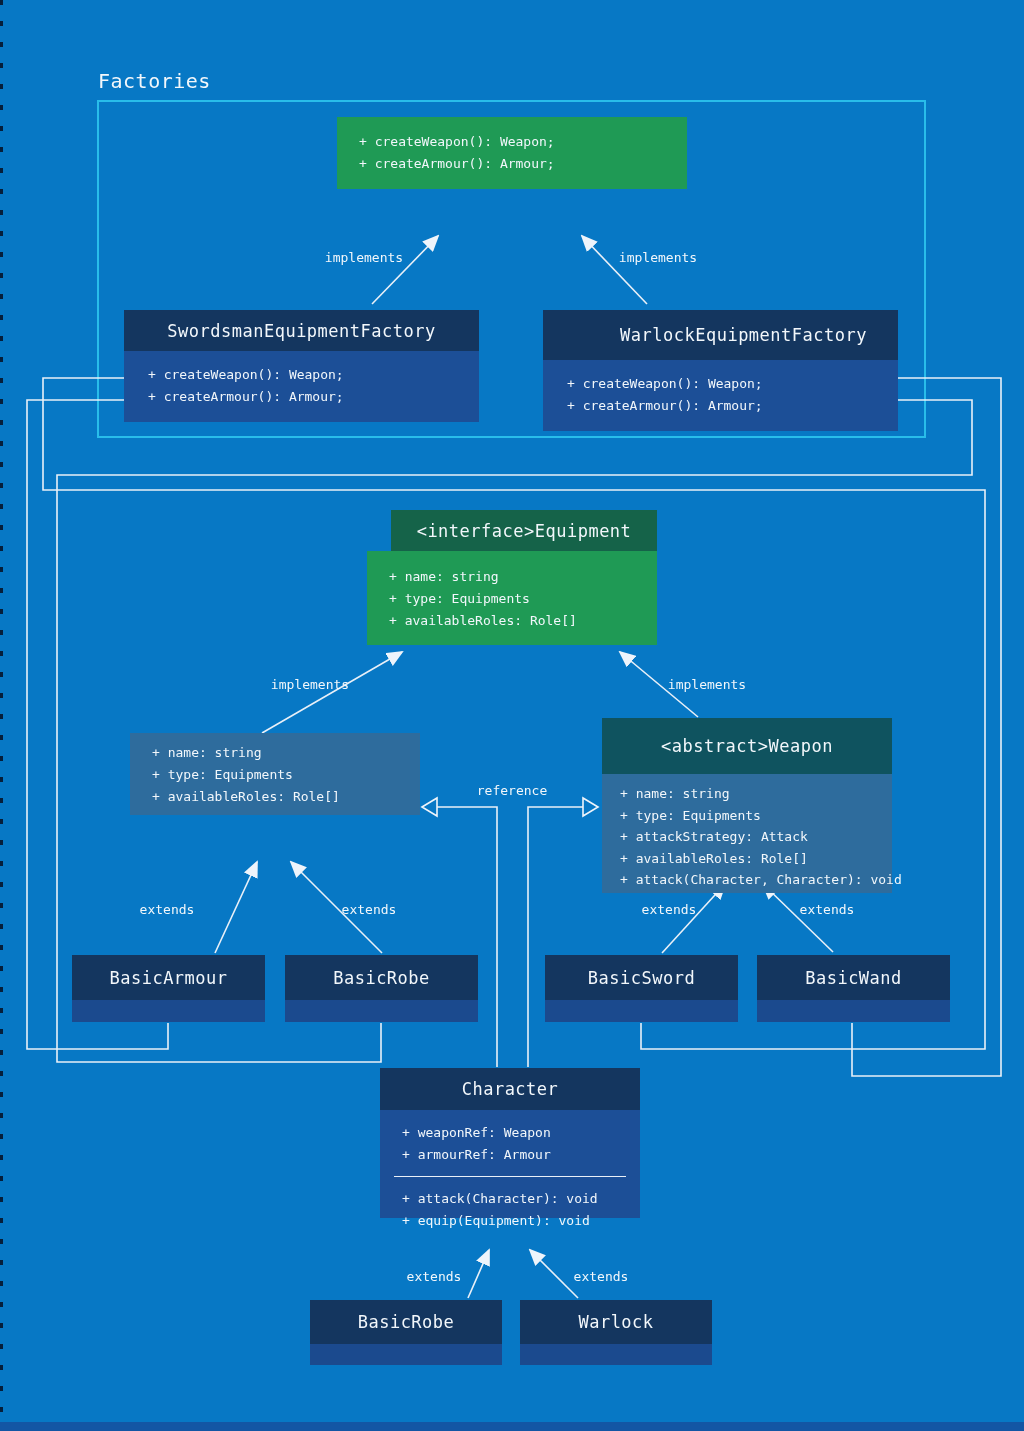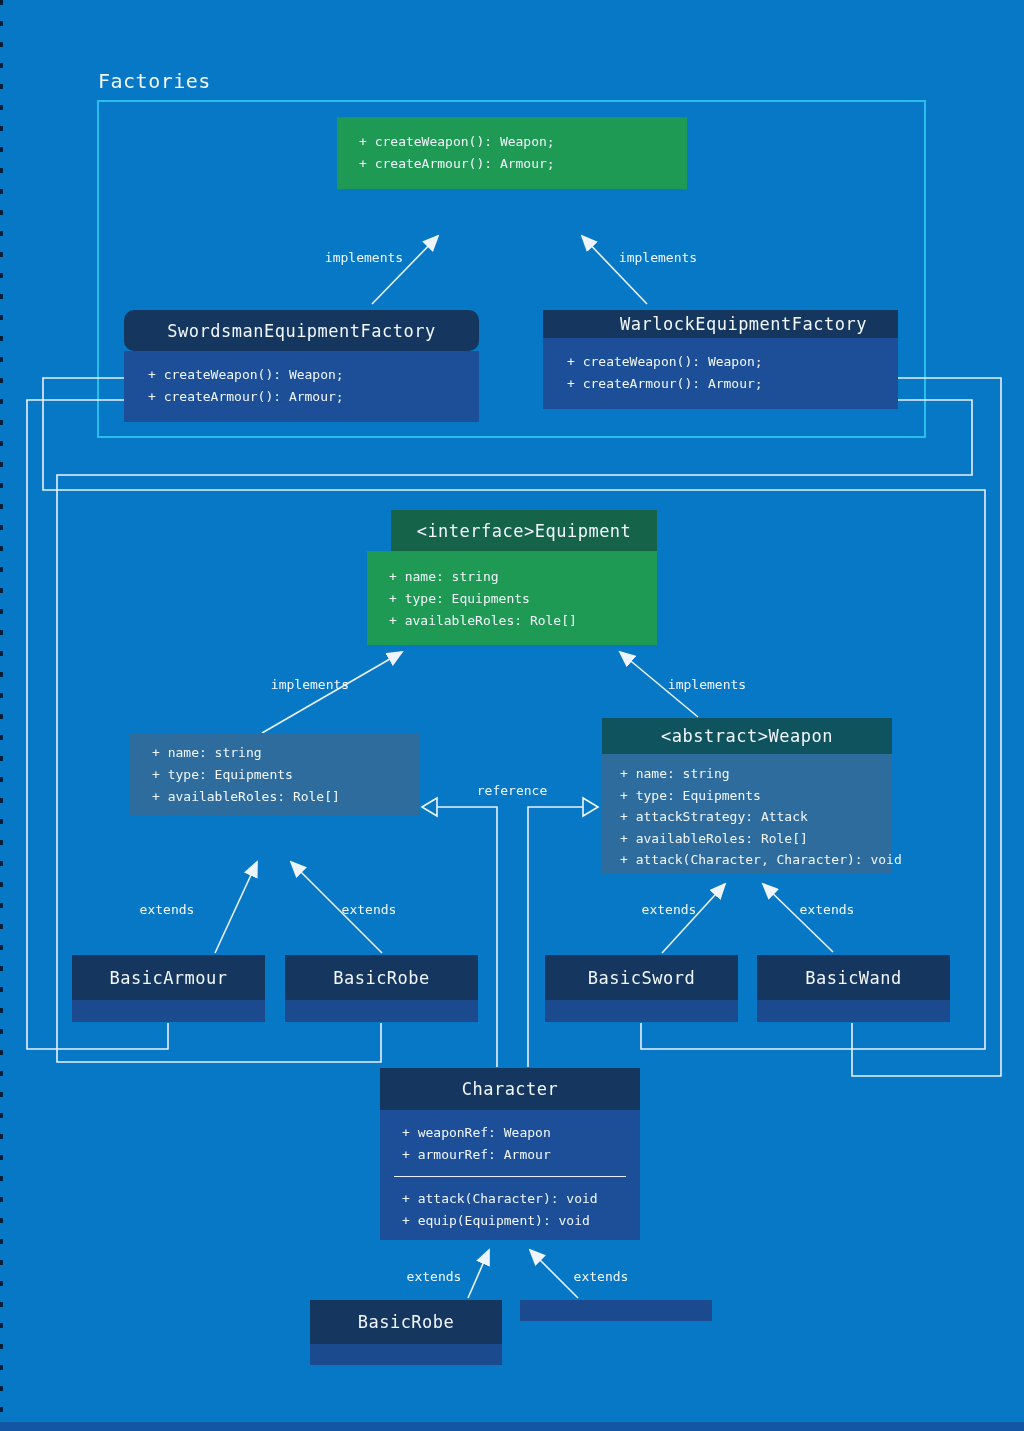--- a/index.html
+++ b/index.html
@@ -77,29 +77,29 @@
     <div class="box-body" style="height:72px;padding:14px 0 0 22px;">
       <div class="member">+ createWeapon(): Weapon;</div>
       <div class="member">+ createArmour(): Armour;</div>
     </div>
   </div>
 
   <span class="edge-label" style="left:364px;top:250px;">implements</span>
   <span class="edge-label" style="left:658px;top:250px;">implements</span>
 
   <div class="box navy" style="left:124px;top:310px;width:355px;">
-    <div class="box-title" style="height:41px;border-radius:10px;">SwordsmanEquipmentFactory</div>
+    <div class="box-title" style="height:41px;">SwordsmanEquipmentFactory</div>
     <div class="box-body" style="height:71px;padding:13px 0 0 24px;">
       <div class="member">+ createWeapon(): Weapon;</div>
       <div class="member">+ createArmour(): Armour;</div>
     </div>
   </div>
 
   <div class="box navy" style="left:543px;top:310px;width:355px;">
-    <div class="box-title" style="height:28px;padding-left:46px;">WarlockEquipmentFactory</div>
+    <div class="box-title" style="height:50px;padding-left:46px;">WarlockEquipmentFactory</div>
     <div class="box-body" style="height:71px;padding:13px 0 0 24px;">
       <div class="member">+ createWeapon(): Weapon;</div>
       <div class="member">+ createArmour(): Armour;</div>
     </div>
   </div>
 
   <div class="box green" style="left:367px;top:510px;width:290px;">
     <div class="box-title" style="height:41px;margin-left:24px;">&lt;interface&gt;Equipment</div>
     <div class="box-body" style="height:94px;padding:15px 0 0 22px;">
       <div class="member">+ name: string</div>
@@ -114,21 +114,21 @@
 
   <div class="box teal" style="left:130px;top:733px;width:290px;">
     <div class="box-body" style="height:82px;padding:9px 0 0 22px;">
       <div class="member">+ name: string</div>
       <div class="member">+ type: Equipments</div>
       <div class="member">+ availableRoles: Role[]</div>
     </div>
   </div>
 
   <div class="box teal" style="left:602px;top:718px;width:290px;">
-    <div class="box-title" style="height:36px;">&lt;abstract&gt;Weapon</div>
+    <div class="box-title" style="height:56px;">&lt;abstract&gt;Weapon</div>
     <div class="box-body" style="height:119px;padding:9px 0 0 18px;">
       <div class="member" style="line-height:21.5px;">+ name: string</div>
       <div class="member" style="line-height:21.5px;">+ type: Equipments</div>
       <div class="member" style="line-height:21.5px;">+ attackStrategy: Attack</div>
       <div class="member" style="line-height:21.5px;">+ availableRoles: Role[]</div>
       <div class="member" style="line-height:21.5px;">+ attack(Character, Character): void</div>
     </div>
   </div>
 
   <span class="edge-label" style="left:167px;top:902px;">extends</span>
@@ -148,34 +148,35 @@
     <div class="box-title" style="height:45px;">BasicSword</div>
     <div class="strip" style="height:22px;"></div>
   </div>
   <div class="box navy" style="left:757px;top:955px;width:193px;">
     <div class="box-title" style="height:45px;">BasicWand</div>
     <div class="strip" style="height:22px;"></div>
   </div>
 
   <div class="box navy" style="left:380px;top:1068px;width:260px;">
     <div class="box-title" style="height:42px;">Character</div>
-    <div class="box-body" style="height:130px;padding:12px 0 0 22px;">
+    <div class="box-body" style="height:108px;padding:12px 0 0 22px;">
       <div class="member">+ weaponRef: Weapon</div>
       <div class="member">+ armourRef: Armour</div>
       <hr class="divider" style="margin-left:-8px;margin-right:14px;">
       <div class="member">+ attack(Character): void</div>
       <div class="member">+ equip(Equipment): void</div>
     </div>
   </div>
 
   <span class="edge-label" style="left:434px;top:1269px;">extends</span>
   <span class="edge-label" style="left:601px;top:1269px;">extends</span>
 
   <div class="box navy" style="left:310px;top:1300px;width:192px;">
     <div class="box-title" style="height:44px;">BasicRobe</div>
     <div class="strip" style="height:21px;"></div>
   </div>
   <div class="box navy" style="left:520px;top:1300px;width:192px;">
+    <div class="box-title" style="height:44px;">Warlock</div>
     <div class="strip" style="height:21px;"></div>
   </div>
 
   <div class="bottom-bar"></div>
 </div>
 
 </body></html>

